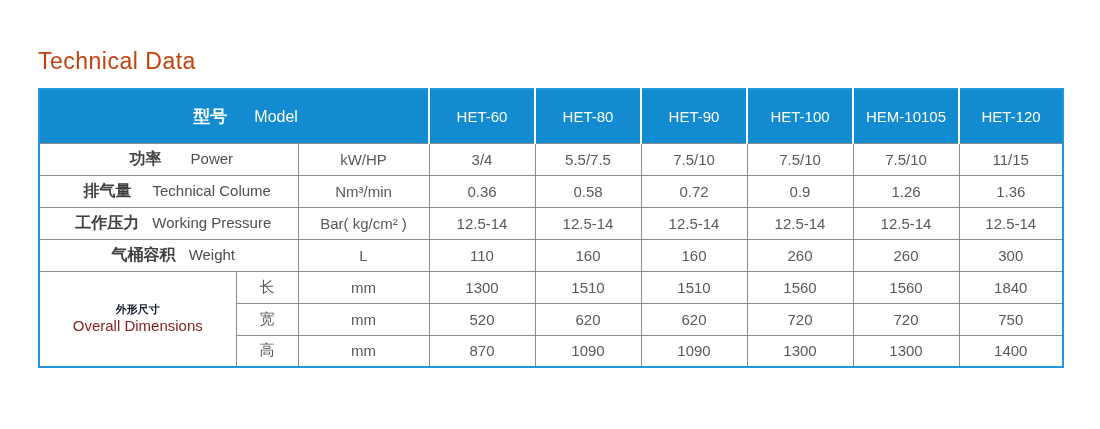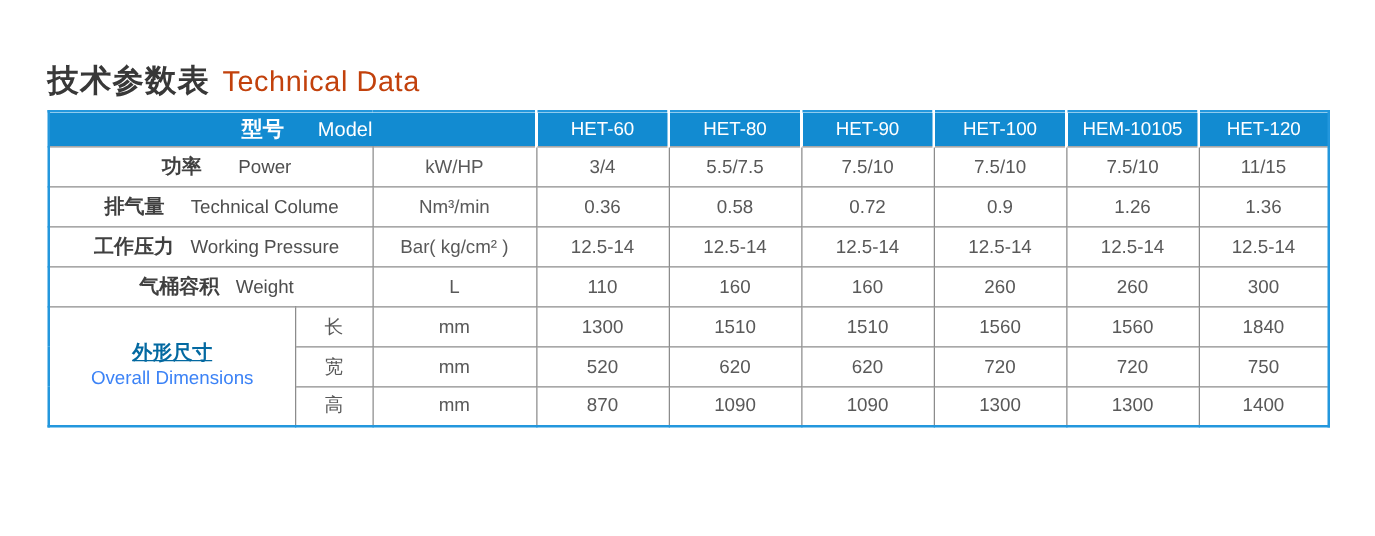--- a/index.html
+++ b/index.html
@@ -34,21 +34,21 @@
     border: 1px solid #8c8c8c;
     font-size: 15px;
     color: #595959;
     text-align: center;
     vertical-align: middle;
     padding: 0;
     overflow: hidden;
     white-space: nowrap;
   }
   
-  tr.head-row { height: 28px; }
+  tr.head-row { height: 54px; }
   tr.head-row th {
     background: #128bd1;
     color: #ffffff;
     border: none;
     border-right: 2px solid #ffffff;
     border-bottom: 1px solid #8c8c8c;
     font-weight: normal;
   }
   tr.head-row th:last-child { border-right: none; }
   th.model-head {
@@ -69,32 +69,31 @@
     margin-top: 44px;
   }
   td.label-cell .zh {
     display: inline-block; min-width: 82px;
     font-size: 16px; font-weight: bold; color: #404040;
   }
   td.label-cell .en { font-size: 15px; color: #4e4e4e; }
   td.dims-cell { line-height: 1.3; }
   td.dims-cell .zh {
     display: block;
-    font-size: 16px; font-weight: bold; color: #0369a1; text-decoration: underline;
-  }
-  td.dims-cell .en { display: block; font-size: 15px; color: #3b82f6; }
+    font-size: 11px; font-weight: bold; color: #0f172a;
+  }
+  td.dims-cell .en { display: block; font-size: 15px; color: #7f1d1d; }
   td.dim-name { font-size: 16px; color: #474747; }
   td.unit-cell { font-size: 15px; }
   td.value-cell { font-size: 15px; }
 </style>
 </head>
 <body>
 
 <div class="page-title">
-  <span class="zh-title">技术参数表</span>
   <span class="en-title">Technical Data</span>
 </div>
 
 <table class="tech">
   <colgroup>
     <col style="width:197px">
       <col style="width:62px">
       <col style="width:131px">
     <col style="width:106px">
       <col style="width:106px">

